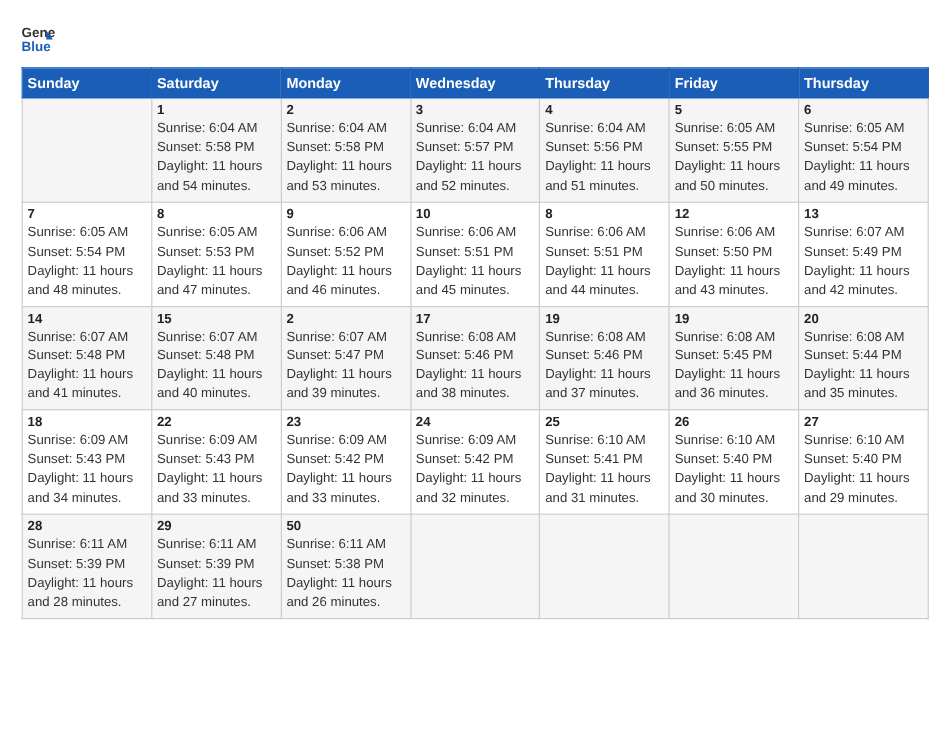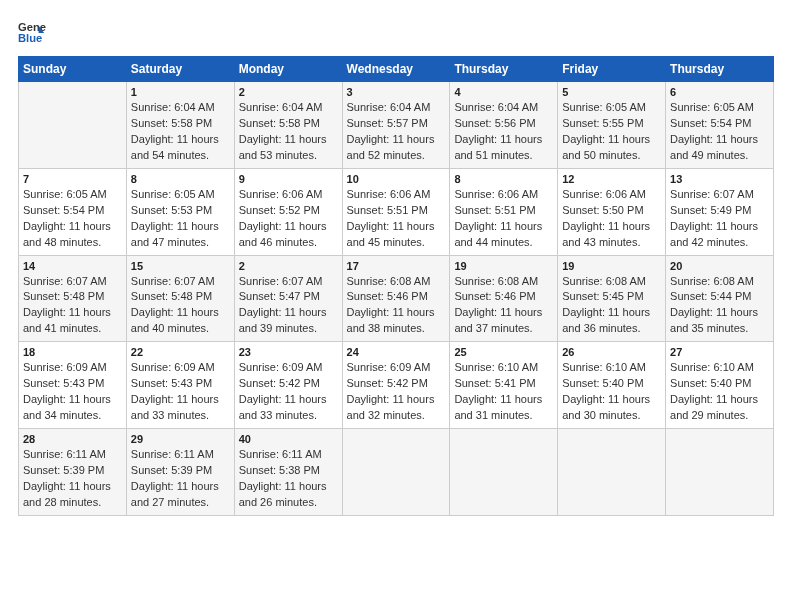--- a/index.html
+++ b/index.html
@@ -234,21 +234,21 @@
         <tr>
           <td>
             <div class="day-num">28</div>
             <div class="day-detail">Sunrise: 6:11 AM<br>Sunset: 5:39 PM<br>Daylight: 11 hours and 28 minutes.</div>
           </td>
           <td>
             <div class="day-num">29</div>
             <div class="day-detail">Sunrise: 6:11 AM<br>Sunset: 5:39 PM<br>Daylight: 11 hours and 27 minutes.</div>
           </td>
           <td>
-            <div class="day-num">40</div>
+            <div class="day-num">50</div>
             <div class="day-detail">Sunrise: 6:11 AM<br>Sunset: 5:38 PM<br>Daylight: 11 hours and 26 minutes.</div>
           </td>
           <td></td>
           <td></td>
           <td></td>
           <td></td>
         </tr>
       </tbody>
   </table>
 </div>

